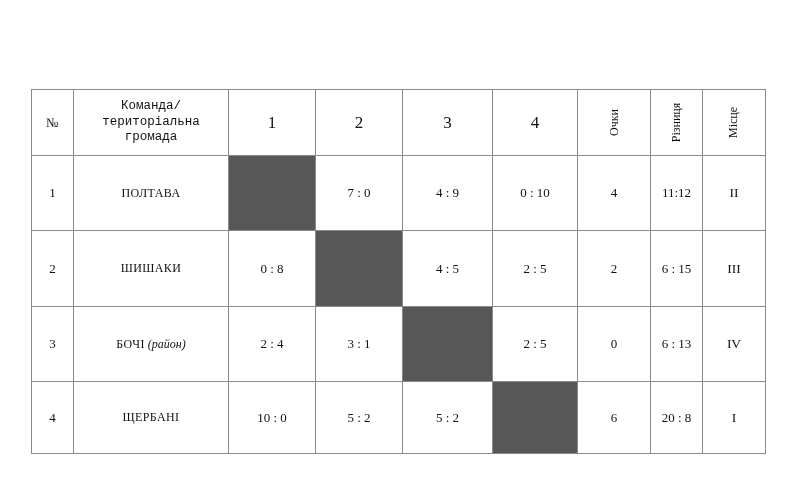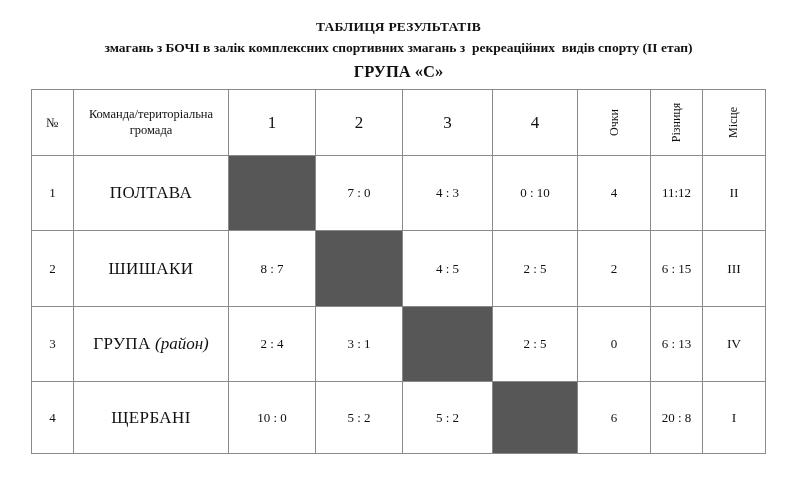--- a/index.html
+++ b/index.html
@@ -53,60 +53,55 @@
     text-align: center;
     vertical-align: middle;
     overflow: hidden;
     padding: 0;
   }
   tr.hdr { height: 66px; }
   tr.r1 { height: 75px; }
   tr.r2 { height: 76px; }
   tr.r3 { height: 75px; }
   tr.r4 { height: 72px; }
-  .th-team { font-size: 12.5px; line-height: 1.25; padding: 0 6px; }
+  .th-team { font-size: 12.5px; line-height: 1.25; padding: 0 6px; font-family: Liberation Mono, monospace; }
   .th-round { font-size: 17px; }
   .th-num { font-size: 13px; }
   .vwrap {
     display: flex;
     align-items: center;
     justify-content: center;
     height: 100%;
     width: 100%;
   }
   .vtext {
     transform: rotate(-90deg);
     white-space: nowrap;
     font-size: 12px;
   }
   td.rownum { font-size: 13px; }
   td.team {
-    font-size: 17px;
+    font-size: 12px;
     font-weight: bold;
     letter-spacing: 0.4px;
   }
   .team-note { font-weight: normal; font-style: italic; letter-spacing: 0; }
   td.score, td.points, td.diff, td.place {
     vertical-align: top;
     padding-top: 13px;
     font-size: 13px;
   }
   td.place { font-weight: bold; font-size: 13.5px; font-family: Liberation Serif, serif; }
   td.diag { background: var(--fill); }
 </style>
 </head>
 <body>
 
 <div class="page">
 
-  <div class="titles">
-    <div class="title-main">ТАБЛИЦЯ РЕЗУЛЬТАТІВ</div>
-    <div class="title-sub">змагань з БОЧІ в залік комплексних спортивних змагань з  рекреаційних  видів спорту (ІІ етап)</div>
-    <div class="title-group">ГРУПА «С»</div>
-  </div>
 
   <table class="results">
     <colgroup>
       <col style="width:42px">
         <col style="width:155px">
         <col style="width:87px">
       <col style="width:87px">
         <col style="width:90px">
         <col style="width:85px">
       <col style="width:73px">
@@ -136,42 +131,42 @@
               <span class="vtext">Місце</span>
             </div>
           </th>
     </tr>
 
     <tr class="r1">
       <td class="rownum">1</td>
       <td class="team">ПОЛТАВА</td>
       <td class="diag"></td>
       <td class="score">7 : 0</td>
-      <td class="score">4 : 3</td>
+      <td class="score">4 : 9</td>
       <td class="score">0 : 10</td>
       <td class="points">4</td>
       <td class="diff">11:12</td>
       <td class="place">II</td>
     </tr>
 
     <tr class="r2">
       <td class="rownum">2</td>
       <td class="team">ШИШАКИ</td>
-      <td class="score">8 : 7</td>
+      <td class="score">0 : 8</td>
       <td class="diag"></td>
       <td class="score">4 : 5</td>
       <td class="score">2 : 5</td>
       <td class="points">2</td>
       <td class="diff">6 : 15</td>
       <td class="place">III</td>
     </tr>
 
     <tr class="r3">
       <td class="rownum">3</td>
-      <td class="team"><span>ГРУПА</span><span class="team-note"> (район)</span></td>
+      <td class="team"><span>БОЧІ</span><span class="team-note"> (район)</span></td>
       <td class="score">2 : 4</td>
       <td class="score">3 : 1</td>
       <td class="diag"></td>
       <td class="score">2 : 5</td>
       <td class="points">0</td>
       <td class="diff">6 : 13</td>
       <td class="place">IV</td>
     </tr>
 
     <tr class="r4">

